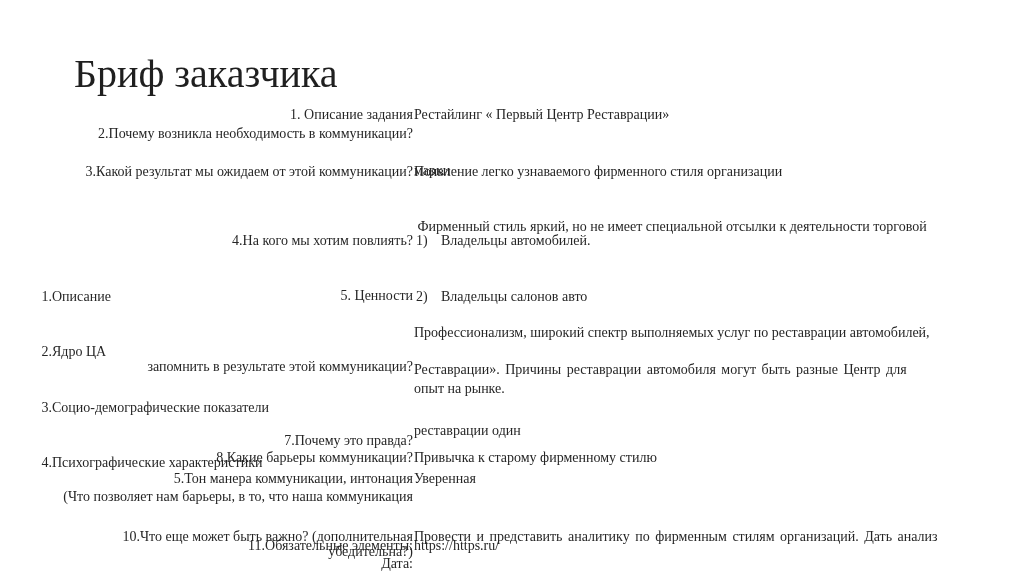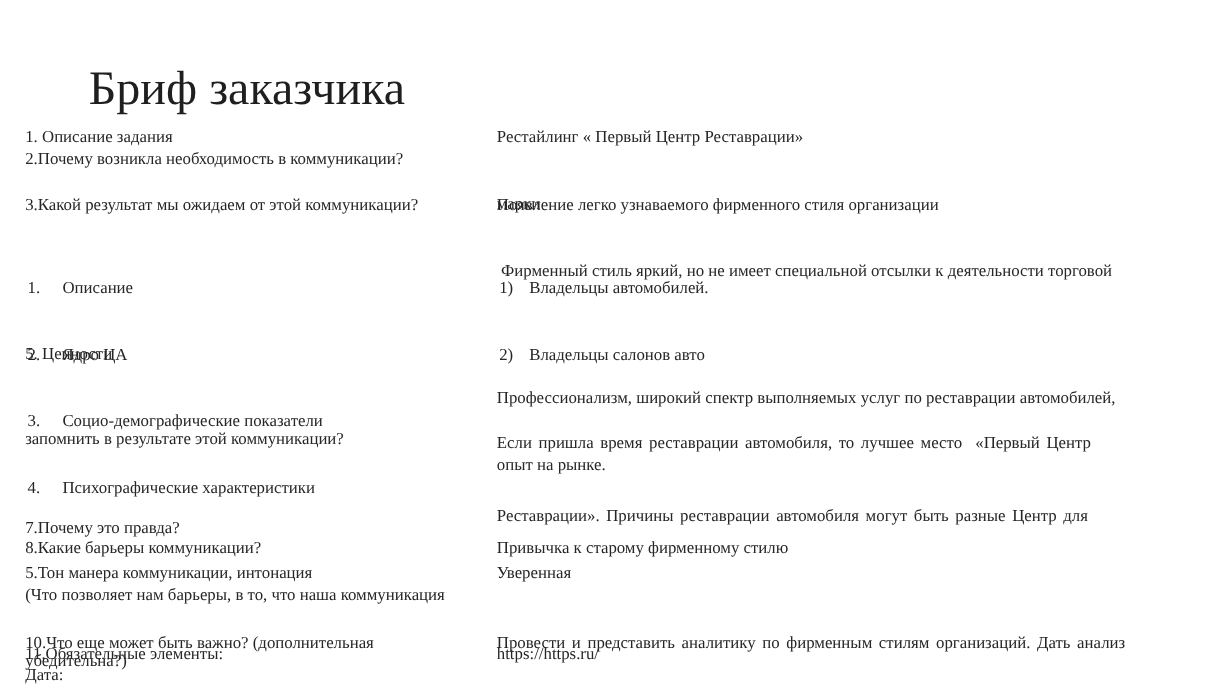--- a/index.html
+++ b/index.html
@@ -5,21 +5,21 @@
   html,body{margin:0;padding:0;background:#ffffff;}
   .slide{
     position:relative;width:1024px;height:574px;background:#ffffff;
     font-family:Liberation Serif, serif;color:#262626;overflow:hidden;
   }
   .title{
     position:absolute;left:74px;top:50px;
     font-size:40px;line-height:48px;font-weight:400;color:#1f1f1f;
   }
   .row{position:absolute;left:0;width:100%;}
-  .q{position:absolute;left:21px;top:0;width:392px;font-size:14px;line-height:18.5px;white-space:pre-wrap;}
+  .q{position:absolute;left:21px;top:0;width:392px;font-size:14px;line-height:18.5px;white-space:pre-wrap;text-align:right;}
   .a{position:absolute;left:414px;top:0;width:566px;font-size:14px;line-height:18.5px;white-space:pre-wrap;}
   .r1{top:106px}.r2{top:125px}.r3{top:163px}.r4{top:195px}.r5{top:287px}
   .r6{top:321px}.r7{top:395px}.r8{top:449px}.r9{top:470px}.r10{top:491px}
   .r11{top:537px}.r12{top:555px}
   .lh24 .ln{line-height:24px;}
   .u{text-decoration:underline;}
   .li{display:flex;padding-left:2px;}
   .li .num-l{flex:0 0 29px;}
   .li .num-r{flex:0 0 25px;}
   .wide{word-spacing:2px;}
@@ -44,20 +44,21 @@
     </div>
   </div>
 
   <div class="row r3">
     <div class="q">3.Какой результат мы ожидаем от этой коммуникации?</div>
     <div class="a">Появление легко узнаваемого фирменного стиля организации</div>
   </div>
 
   <div class="row r4">
     <div class="q">
+      <div>4.На кого мы хотим повлиять?</div>
       <div class="li">
         <span class="num-l">1.</span>
         <span>Описание</span>
       </div>
       <div class="li">
         <span class="num-l">2.</span>
         <span>Ядро ЦА</span>
       </div>
       <div class="li">
         <span class="num-l">3.</span>
@@ -86,22 +87,22 @@
       <div class="ln">Профессионализм, широкий спектр выполняемых услуг по реставрации автомобилей,</div>
       <div class="ln">опыт на рынке.</div>
     </div>
   </div>
 
   <div class="row r6">
     <div class="q">
       <div>запомнить в результате этой коммуникации?</div>
     </div>
     <div class="a lh24">
-      <div class="ln wide">Если пришла время реставрации автомобиля, то лучшее место  «Первый Центр</div>
       <div class="ln wide">Реставрации». Причины реставрации автомобиля могут быть разные Центр для</div>
+      <div class="ln">реставрации один</div>
     </div>
   </div>
 
   <div class="row r7">
     <div class="q">
       <div>7.Почему это правда?</div>
       <div>(Что позволяет нам барьеры, в то, что наша коммуникация</div>
       <div>убедительна?)</div>
     </div>
     <div class="a">

